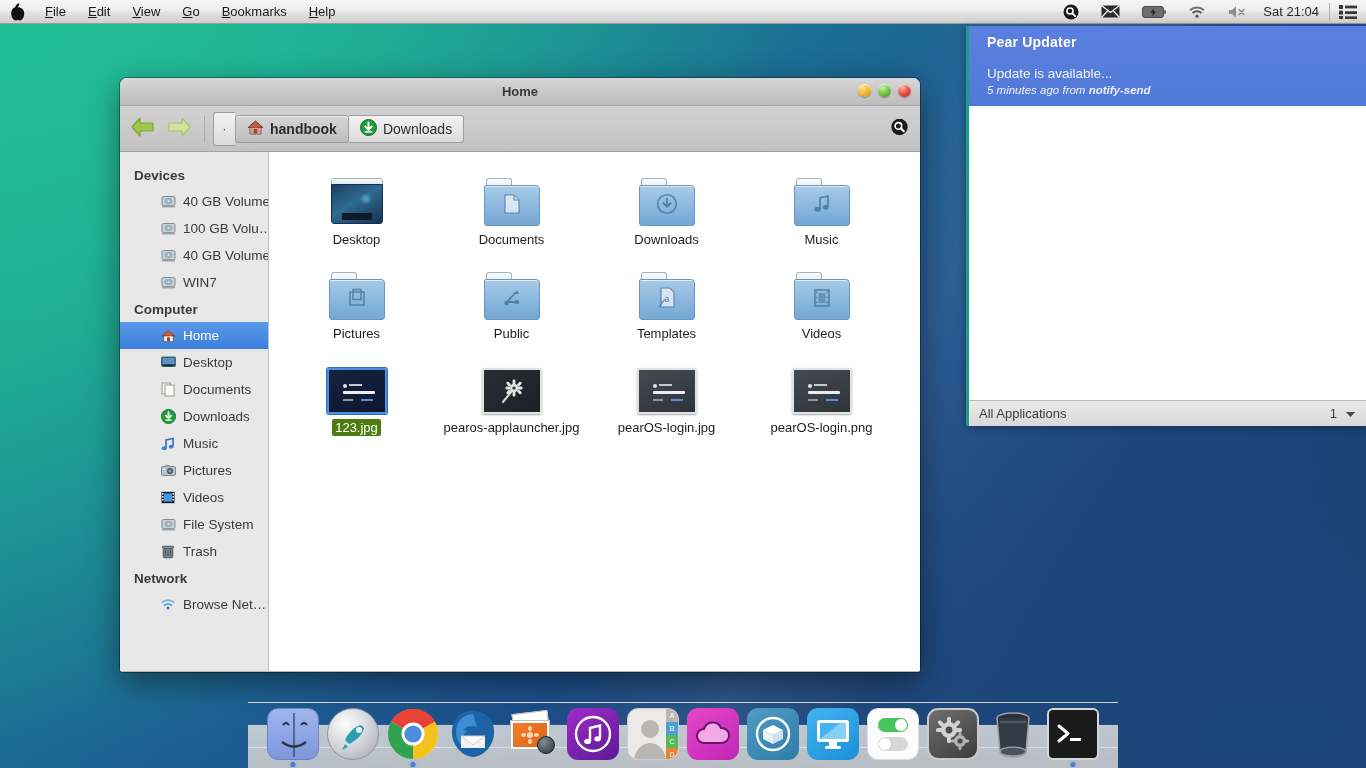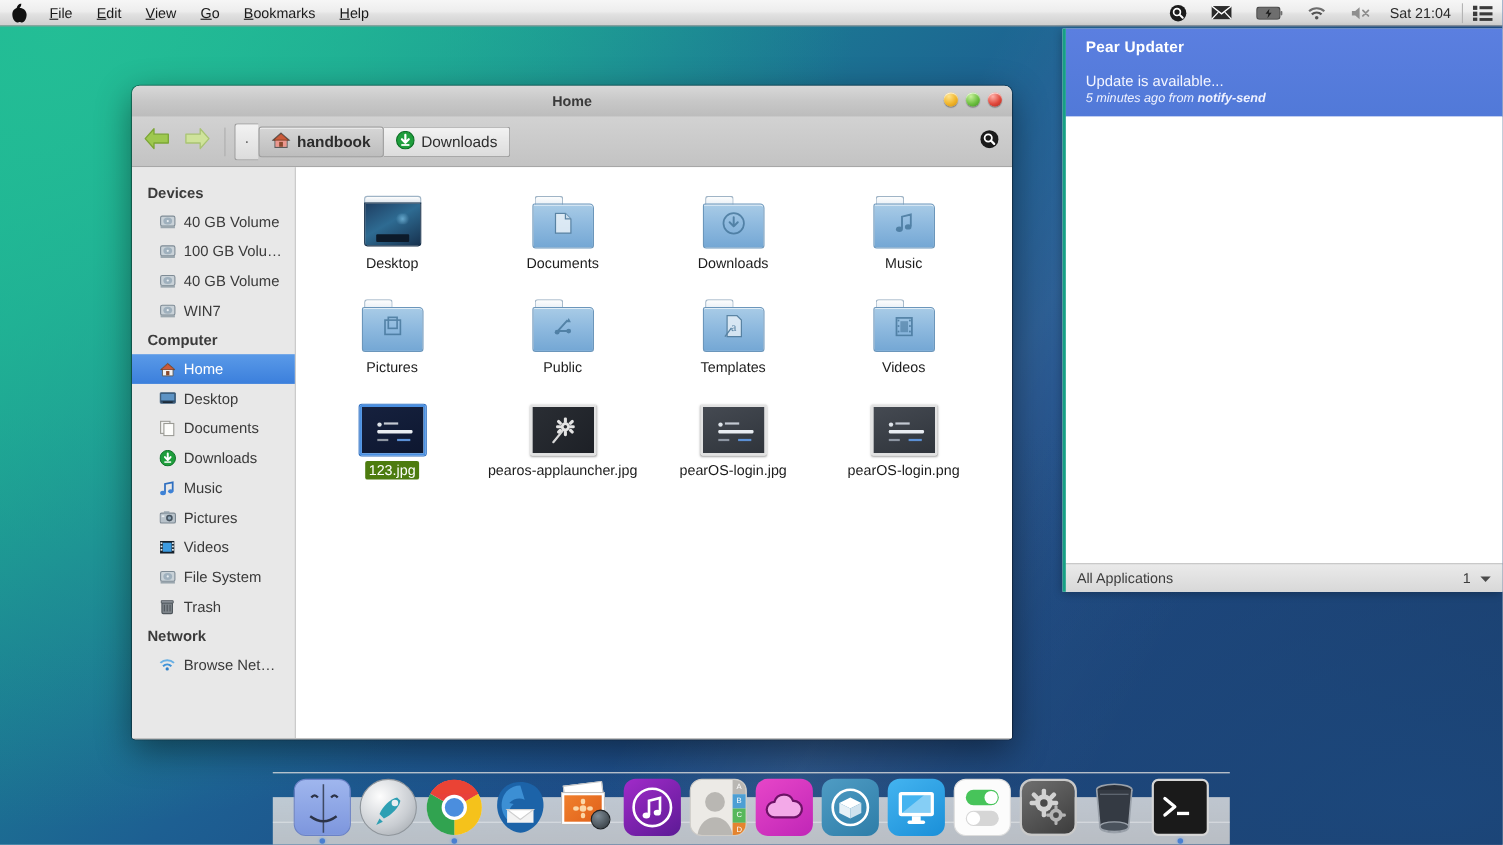--- a/index.html
+++ b/index.html
@@ -91,21 +91,21 @@
 
   .wbody { display: flex; height: calc(594px - 28px - 47px); }
 
   .sidebar {
     width: 149px; background: #e8e8e8; border-right: 1px solid #c2c2c2;
     padding-top: 10px; font-size: 13.5px; color: #333; position: relative;
   }
   .side-head { font-weight: bold; font-size: 13.5px; color: #3b3b3b; padding: 6px 0 5px 14px; }
   .side-item {
     height: 27px; display: flex; align-items: center; gap: 7px;
-    padding-left: 24px; color: #3a3a3a; white-space: nowrap; overflow: hidden;
+    padding-left: 40px; color: #3a3a3a; white-space: nowrap; overflow: hidden;
   }
   .side-item.selected {
     background: linear-gradient(to bottom, #5a9ae8 0%, #3b7fdc 100%);
     color: #fff;
   }
   .side-icon { width: 16px; height: 16px; display: inline-flex; align-items: center; justify-content: center; flex: 0 0 16px; }
 
   .filearea {
     flex: 1; background: #fff; position: relative;
     padding: 14px 10px 0 10px;
@@ -160,21 +160,21 @@
     opacity: .55; }
   .doc-top { position: absolute; left:0; top:0; right:0; height:7px; background: linear-gradient(to bottom,#e8e5e0,#cfccc5); border-bottom:1px solid #b3b0a9;}
 
   .statusbar {
     height: 24px; background: linear-gradient(to bottom, #e5e5e5, #d4d4d4);
     border-top: 1px solid #b5b5b5; display: flex; align-items: center;
   }
 
   
   .notify {
-    position: absolute; left: 966px; top: 26px; width: 400px; height: 512px;
+    position: absolute; left: 966px; top: 26px; width: 400px; height: 400px;
     background: #fff; border-left: 3px solid #16a085;
     box-shadow: -1px 2px 8px rgba(0,0,0,0.3);
     display: flex; flex-direction: column;
   }
   .notify-card {
     background: linear-gradient(to bottom, #5b7fe0 0%, #5179d8 100%);
     padding: 8px 16px 10px 18px; color: #fff;
   }
   .n-title { font-size: 14px; font-weight: bold; letter-spacing: .2px; }
   .n-body { font-size: 13.5px; margin-top: 16px; color: #f3f5ff; }

